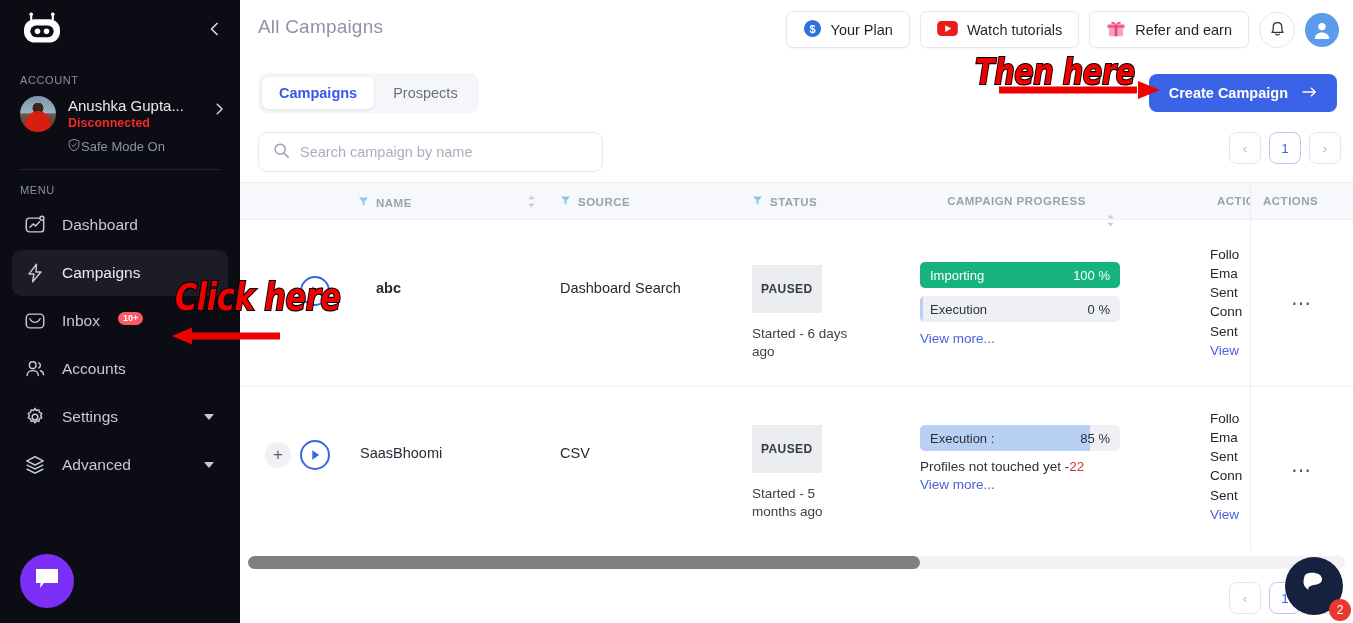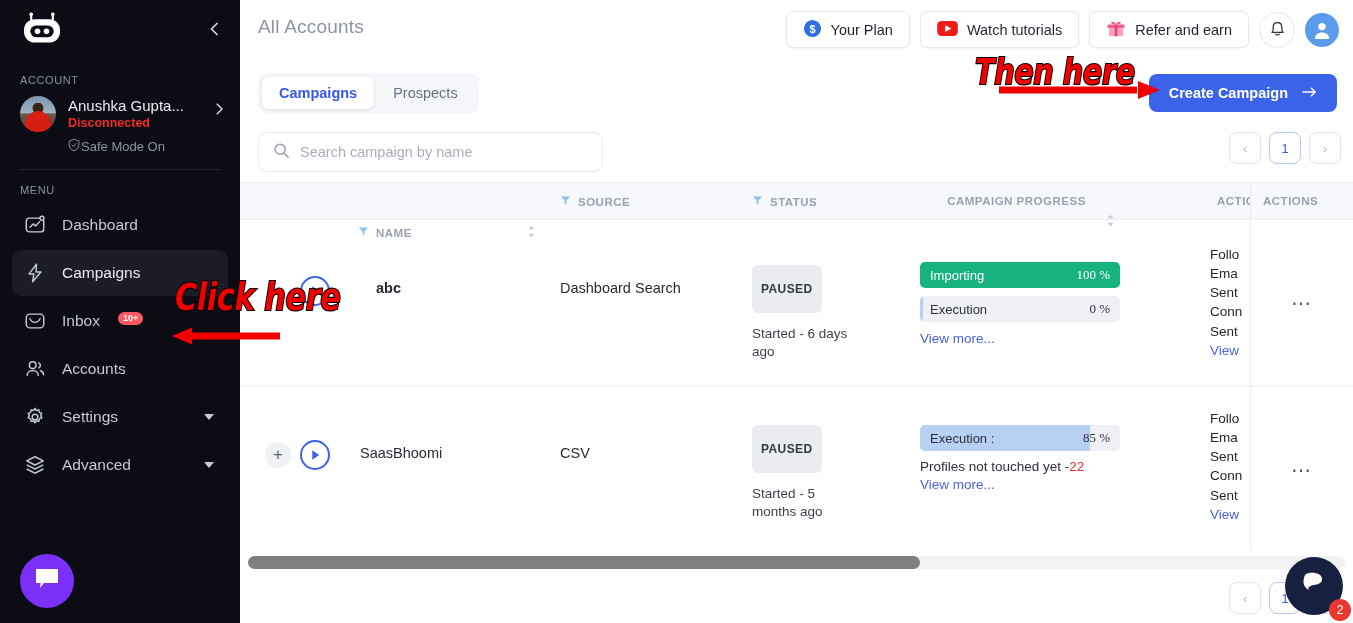--- a/index.html
+++ b/index.html
@@ -155,31 +155,31 @@
     display: flex; align-items: center; justify-content: center; color: #5a6070;
     font-size: 17px; cursor: pointer;
   }
   .play-btn {
     width: 30px; height: 30px; border-radius: 50%; border: 2px solid #3b63e8;
     display: flex; align-items: center; justify-content: center; cursor: pointer;
   }
   .status-chip {
     display: inline-block; background: #ebecef; color: #333945;
     font-size: 12px; font-weight: 600; letter-spacing: .4px;
-    padding: 17px 9px; border-radius: 6px;
+    padding: 17px 9px; border-radius: 0;
   }
   .started { font-size: 13.5px; color: #3c414d; margin-top: 12px; width: 110px; line-height: 1.35; }
   .bar {
     position: relative; width: 200px; height: 26px; border-radius: 5px;
     background: #eef0f5; overflow: hidden; margin-bottom: 8px;
     display: flex; align-items: center;
   }
   .bar .fill { position: absolute; left: 0; top: 0; bottom: 0; }
   .bar .blabel { position: relative; font-size: 13px; padding-left: 10px; }
-  .bar .bval { position: relative; margin-left: auto; font-size: 13px; padding-right: 10px; font-family: Liberation Serif, serif; }
+  .bar .bval { position: relative; margin-left: auto; font-size: 13px; padding-right: 10px; }
   .view-more { color: #4a63d8; font-size: 13.5px; cursor: pointer; }
   .notouched { font-size: 13.5px; color: #2b303b; margin-bottom: 2px; }
   .notouched b { color: #e03131; font-weight: 400; }
   .actions-text { font-size: 13.5px; color: #22262f; line-height: 1.42; white-space: nowrap; }
   .actions-text .vm { color: #4a63d8; }
 
   
   .sticky-actions {
     position: absolute; left: 1010px; top: 0; width: 103px; height: 100%;
     background: #fff; border-left: 1px solid #edeef2; z-index: 5;
@@ -359,21 +359,21 @@
         <svg width="26" height="24" viewBox="0 0 26 24">
           <path d="M2 2 H24 V16 H10 L6 21 L6.6 16 H2 Z" fill="#fff"></path>
         </svg>
       </span>
     </div>
   </div>
 
   <div class="main">
 
     <div class="topbar">
-      <div class="page-title">All Accounts</div>
+      <div class="page-title">All Campaigns</div>
       <div class="top-actions">
 
         <div class="pill">
           <span>
             <svg width="19" height="19" viewBox="0 0 20 20">
               <circle cx="10" cy="10" r="9" fill="#2f6fe0"></circle>
               <text x="10" y="14.4" font-size="11.5" font-weight="700" fill="#fff" text-anchor="middle" font-family="Liberation Sans, sans-serif">$</text>
             </svg>
           </span>
           <span>Your Plan</span>
@@ -447,21 +447,21 @@
       <div class="pager">
         <div class="pg">‹</div>
         <div class="pg current">1</div>
         <div class="pg">›</div>
       </div>
     </div>
 
     <div class="table-wrap">
 
       <div class="thead">
-        <div class="th" style="left:118px;margin-top:30px;">
+        <div class="th" style="left:118px;">
           <span class="funnel">
             <svg width="11" height="11" viewBox="0 0 12 12">
                 <path d="M1 1.5 H11 L7 6.3 V10.5 L5 9.3 V6.3 Z" fill="currentColor"></path>
               </svg>
           </span>
           <span>NAME</span>
           <span class="sortico" style="margin-left:108px">
             <svg width="9" height="13" viewBox="0 0 10 14">
                 <path d="M5 0.5 L8.4 4.6 H1.6 Z" fill="currentColor"></path>
                 <path d="M5 13.5 L8.4 9.4 H1.6 Z" fill="currentColor"></path>

